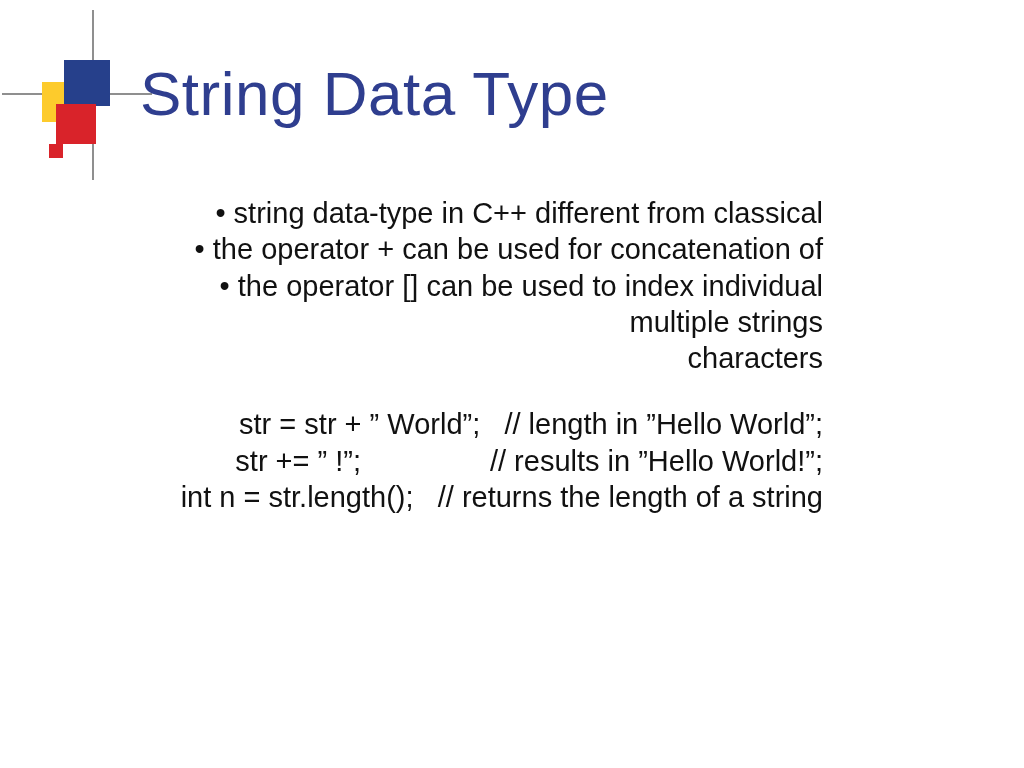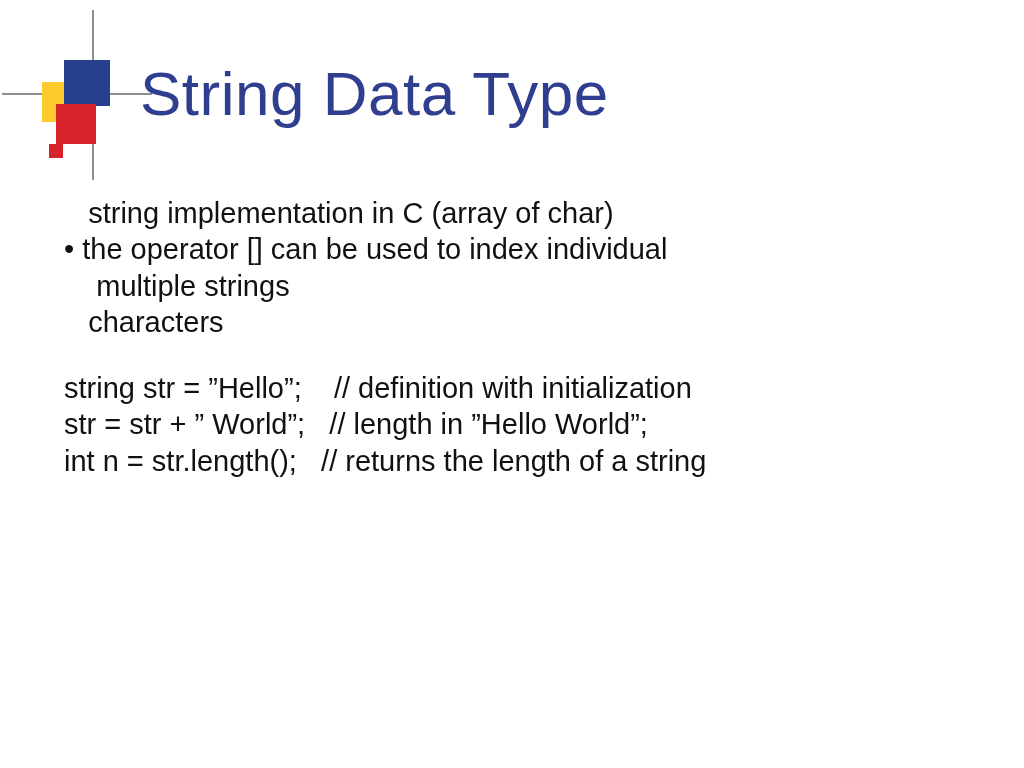--- a/index.html
+++ b/index.html
@@ -9,20 +9,21 @@
     height: 768px;
     background: #fff;
     font-family: Arial, Helvetica, sans-serif;
     overflow: hidden;
   }
   .slide {
     position: relative;
     width: 863px;
     height: 768px;
     box-sizing: border-box;
+    text-align: right;
   }
   
   .deco {
     position: absolute;
     top: 60px;
     left: 42px;
     width: 120px;
     height: 120px;
     pointer-events: none;
   }
@@ -110,25 +111,26 @@
     <div class="line-v"></div>
     <div class="sq-yellow"></div>
     <div class="sq-blue"></div>
     <div class="sq-red-big"></div>
     <div class="sq-red-small"></div>
   </div>
 
   <div class="title">String Data Type</div>
 
   <div class="body">
-    <div class="row">   string implementation in C (array of char)</div>
+    <div class="row"><span>• </span><span>string data-type in C++ different from classical</span></div>
+    <div class="row"><span>• </span><span>the operator + can be used for concatenation of</span></div>
     <div class="row"><span>• </span><span>the operator [] can be used to index individual</span></div>
     <div class="row">    multiple strings</div>
     <div class="row">   characters</div>
 
     <div class="gap"></div>
 
-    <div class="row">string str = ”Hello”;    // definition with initialization</div>
     <div class="row">str = str + ” World”;   // length in ”Hello World”;</div>
+    <div class="row">str += ” !”;                // results in ”Hello World!”;</div>
     <div class="row">int n = str.length();   // returns the length of a string</div>
   </div>
 
 </div>
 
 </body></html>

